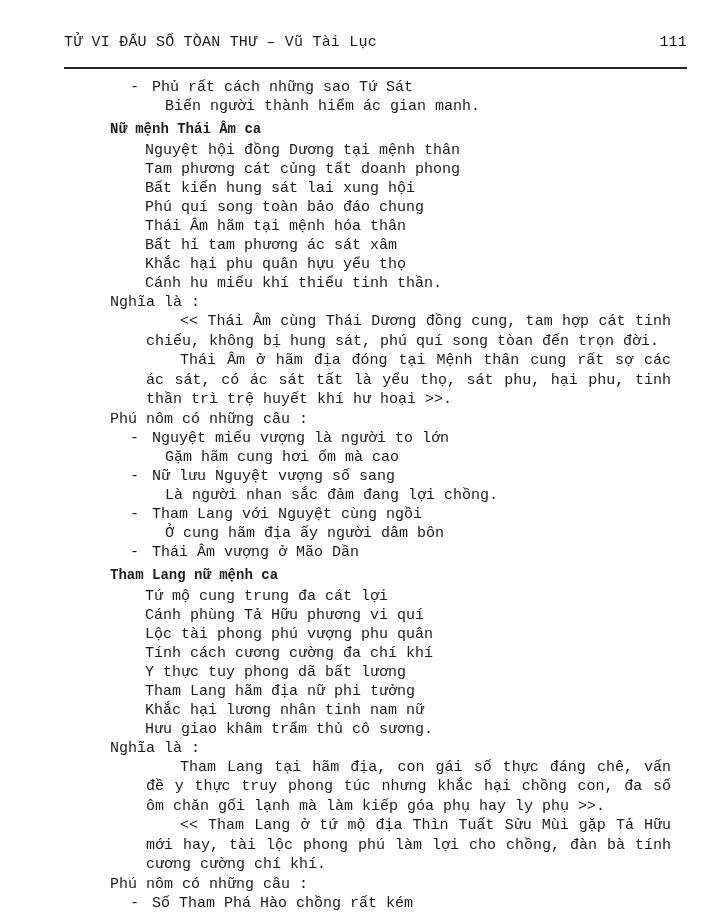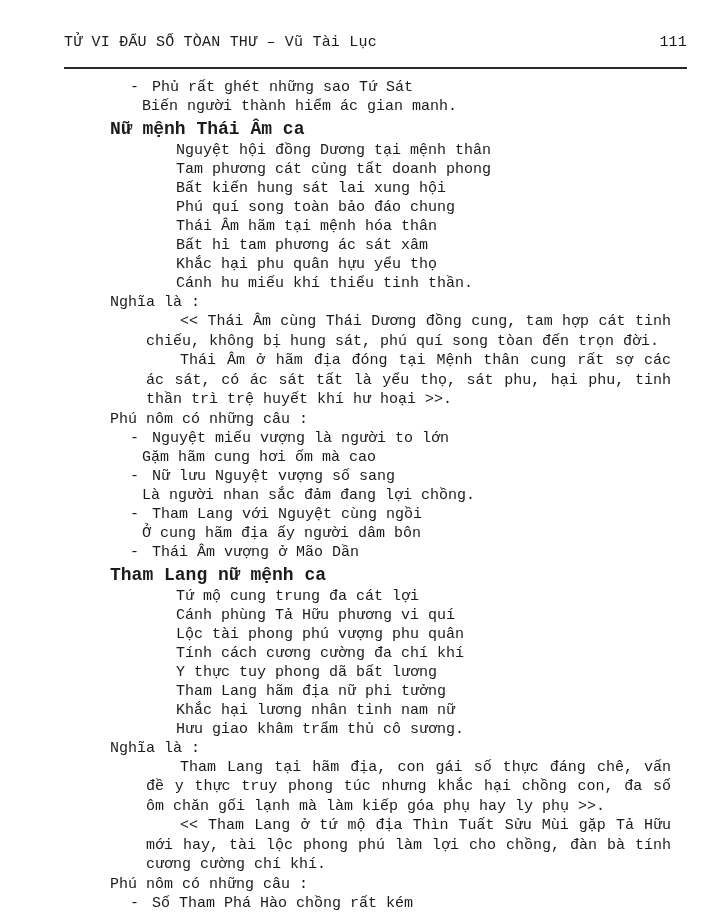--- a/index.html
+++ b/index.html
@@ -36,28 +36,28 @@
   .content {
     position: absolute;
     left: 110px;
     right: 60px;
     top: 78px;
     font-size: 15px;
     line-height: 19px;
   }
   .bullet-row { display: flex; margin-left: 20px; }
   .bullet-dash { flex: 0 0 22px; }
-  .bullet-cont { margin-left: 32px; }
+  .bullet-cont { margin-left: 55px; }
   .section-heading {
-    font-size: 18px;
+    font-size: 14px;
     font-weight: bold;
     line-height: 22px;
     margin: 2px 0 1px 0;
   }
-  .verse { margin-left: 66px; }
+  .verse { margin-left: 35px; }
   .verse-line { line-height: 19px; }
   .label-line { line-height: 19px; }
   .para {
     text-align: justify;
     text-indent: 34px;
     line-height: 19.5px;
     margin-left: 36px;
   }
 </style>
 </head>
@@ -69,21 +69,21 @@
     <span>TỬ VI ĐẨU SỐ TÒAN THƯ – Vũ Tài Lục</span>
     <span>111</span>
   </div>
 
   <div class="rule"></div>
 
   <div class="content">
 
     <div class="bullet-row">
       <span class="bullet-dash">-</span>
-      <span>Phủ rất ghét những sao Tứ Sát</span>
+      <span>Phủ rất cách những sao Tứ Sát</span>
     </div>
     <div class="bullet-cont">Biến người thành hiểm ác gian manh.</div>
 
     <div class="section-heading">Nữ mệnh Thái Âm ca</div>
 
     <div class="verse">
       <div class="verse-line">Nguyệt hội đồng Dương tại mệnh thân</div>
       <div class="verse-line">Tam phương cát củng tất doanh phong</div>
       <div class="verse-line">Bất kiến hung sát lai xung hội</div>
       <div class="verse-line">Phú quí song toàn bảo đáo chung</div>

